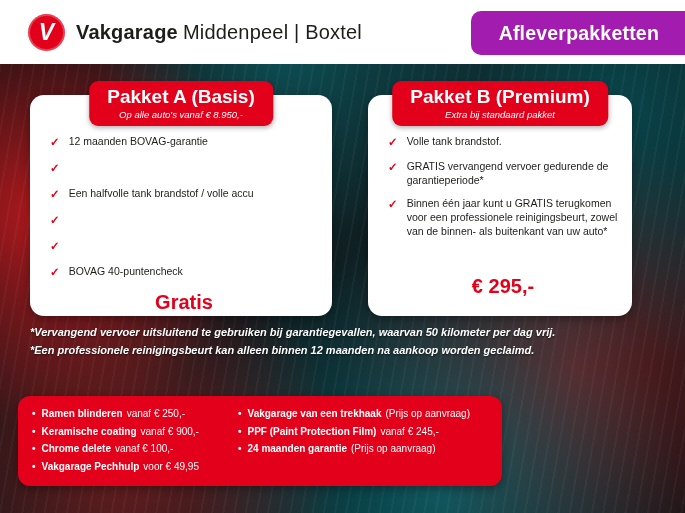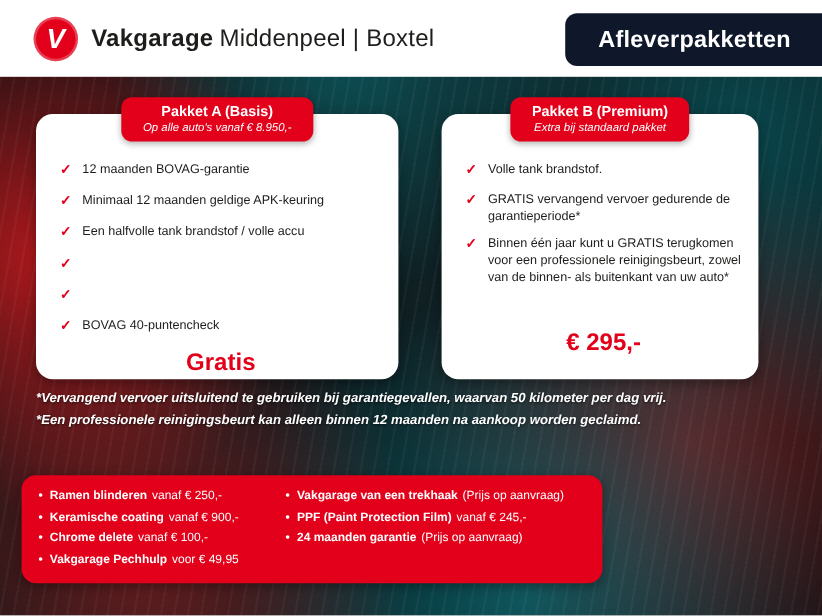--- a/index.html
+++ b/index.html
@@ -24,35 +24,35 @@
   .topbar { position:absolute; top:0; left:0; right:0; height:64px; background:#ffffff; z-index:2; }
   .brand { position:absolute; left:28px; top:0; height:64px; display:flex; align-items:center; gap:11px; }
   .logo {
     width:37px; height:37px; border-radius:50%; background:#e2001a; color:#fff;
     display:flex; align-items:center; justify-content:center;
     font-weight:bold; font-style:italic; font-size:23px; box-shadow:inset 0 0 0 2px rgba(255,255,255,0.25);
   }
   .brand-text { font-size:20px; color:#1d1d1b; letter-spacing:0.2px; }
   .brand-bold { font-weight:bold; margin-right:5px; }
   .title-badge {
-    position:absolute; right:0; top:11px; height:44px; background:#0f172a; color:#fff;
+    position:absolute; right:0; top:11px; height:44px; background:#a21caf; color:#fff;
     display:flex; align-items:center; padding:0 26px 0 28px;
     border-radius:10px 0 0 10px; font-weight:bold; font-size:19.5px; letter-spacing:0.2px;margin-left:29px;
   }
   
   .card { position:absolute; top:95px; height:221px; background:#fff; border-radius:14px; z-index:2;
           box-shadow:0 3px 10px rgba(0,0,0,0.35); }
   .card-a { left:30px;  width:302px; }
   .card-b { left:368px; width:264px; }
   .badge {
     position:absolute; top:-14px; left:50%; transform:translateX(-50%);
     background:#e2001a; color:#fff; border-radius:9px; padding:5px 18px 6px;
     text-align:center; white-space:nowrap; box-shadow:0 2px 5px rgba(0,0,0,0.3);
   }
-  .badge-title { font-size:12px; font-weight:bold; }
+  .badge-title { font-size:19px; font-weight:bold; }
   .badge-sub { font-size:9.5px; font-style:italic; margin-top:1px; }
   .card-inner { box-sizing:border-box; height:100%; padding:40px 14px 10px 20px;
                 display:flex; flex-direction:column; }
   .checklist { list-style:none; margin:0; padding:0; flex:1; }
   .checklist li { display:flex; gap:9px; font-size:10.5px; color:#1d1d1b; line-height:1.3; margin-bottom:10px; }
   .card-a .checklist li { margin-bottom:11px; }
   .check { color:#e2001a; font-weight:bold; font-size:11.5px; flex:0 0 auto; }
   .price { text-align:center; color:#e2001a; font-weight:bold; font-size:20px; padding-bottom:8px; }
   
   .footnotes { position:absolute; left:30px; top:324px; color:#fff; font-size:11px;
@@ -95,21 +95,20 @@
       <div class="badge-sub">Op alle auto's vanaf € 8.950,-</div>
     </div>
     <div class="card-inner">
       <ul class="checklist">
         <li>
             <span class="check">✓</span>
             <span>12 maanden BOVAG-garantie</span>
           </li>
         <li>
             <span class="check">✓</span>
-            <span>Minimaal 12 maanden geldige APK-keuring</span>
           </li>
         <li>
             <span class="check">✓</span>
             <span>Een halfvolle tank brandstof / volle accu</span>
           </li>
         <li>
             <span class="check">✓</span>
           </li>
         <li>
             <span class="check">✓</span>

